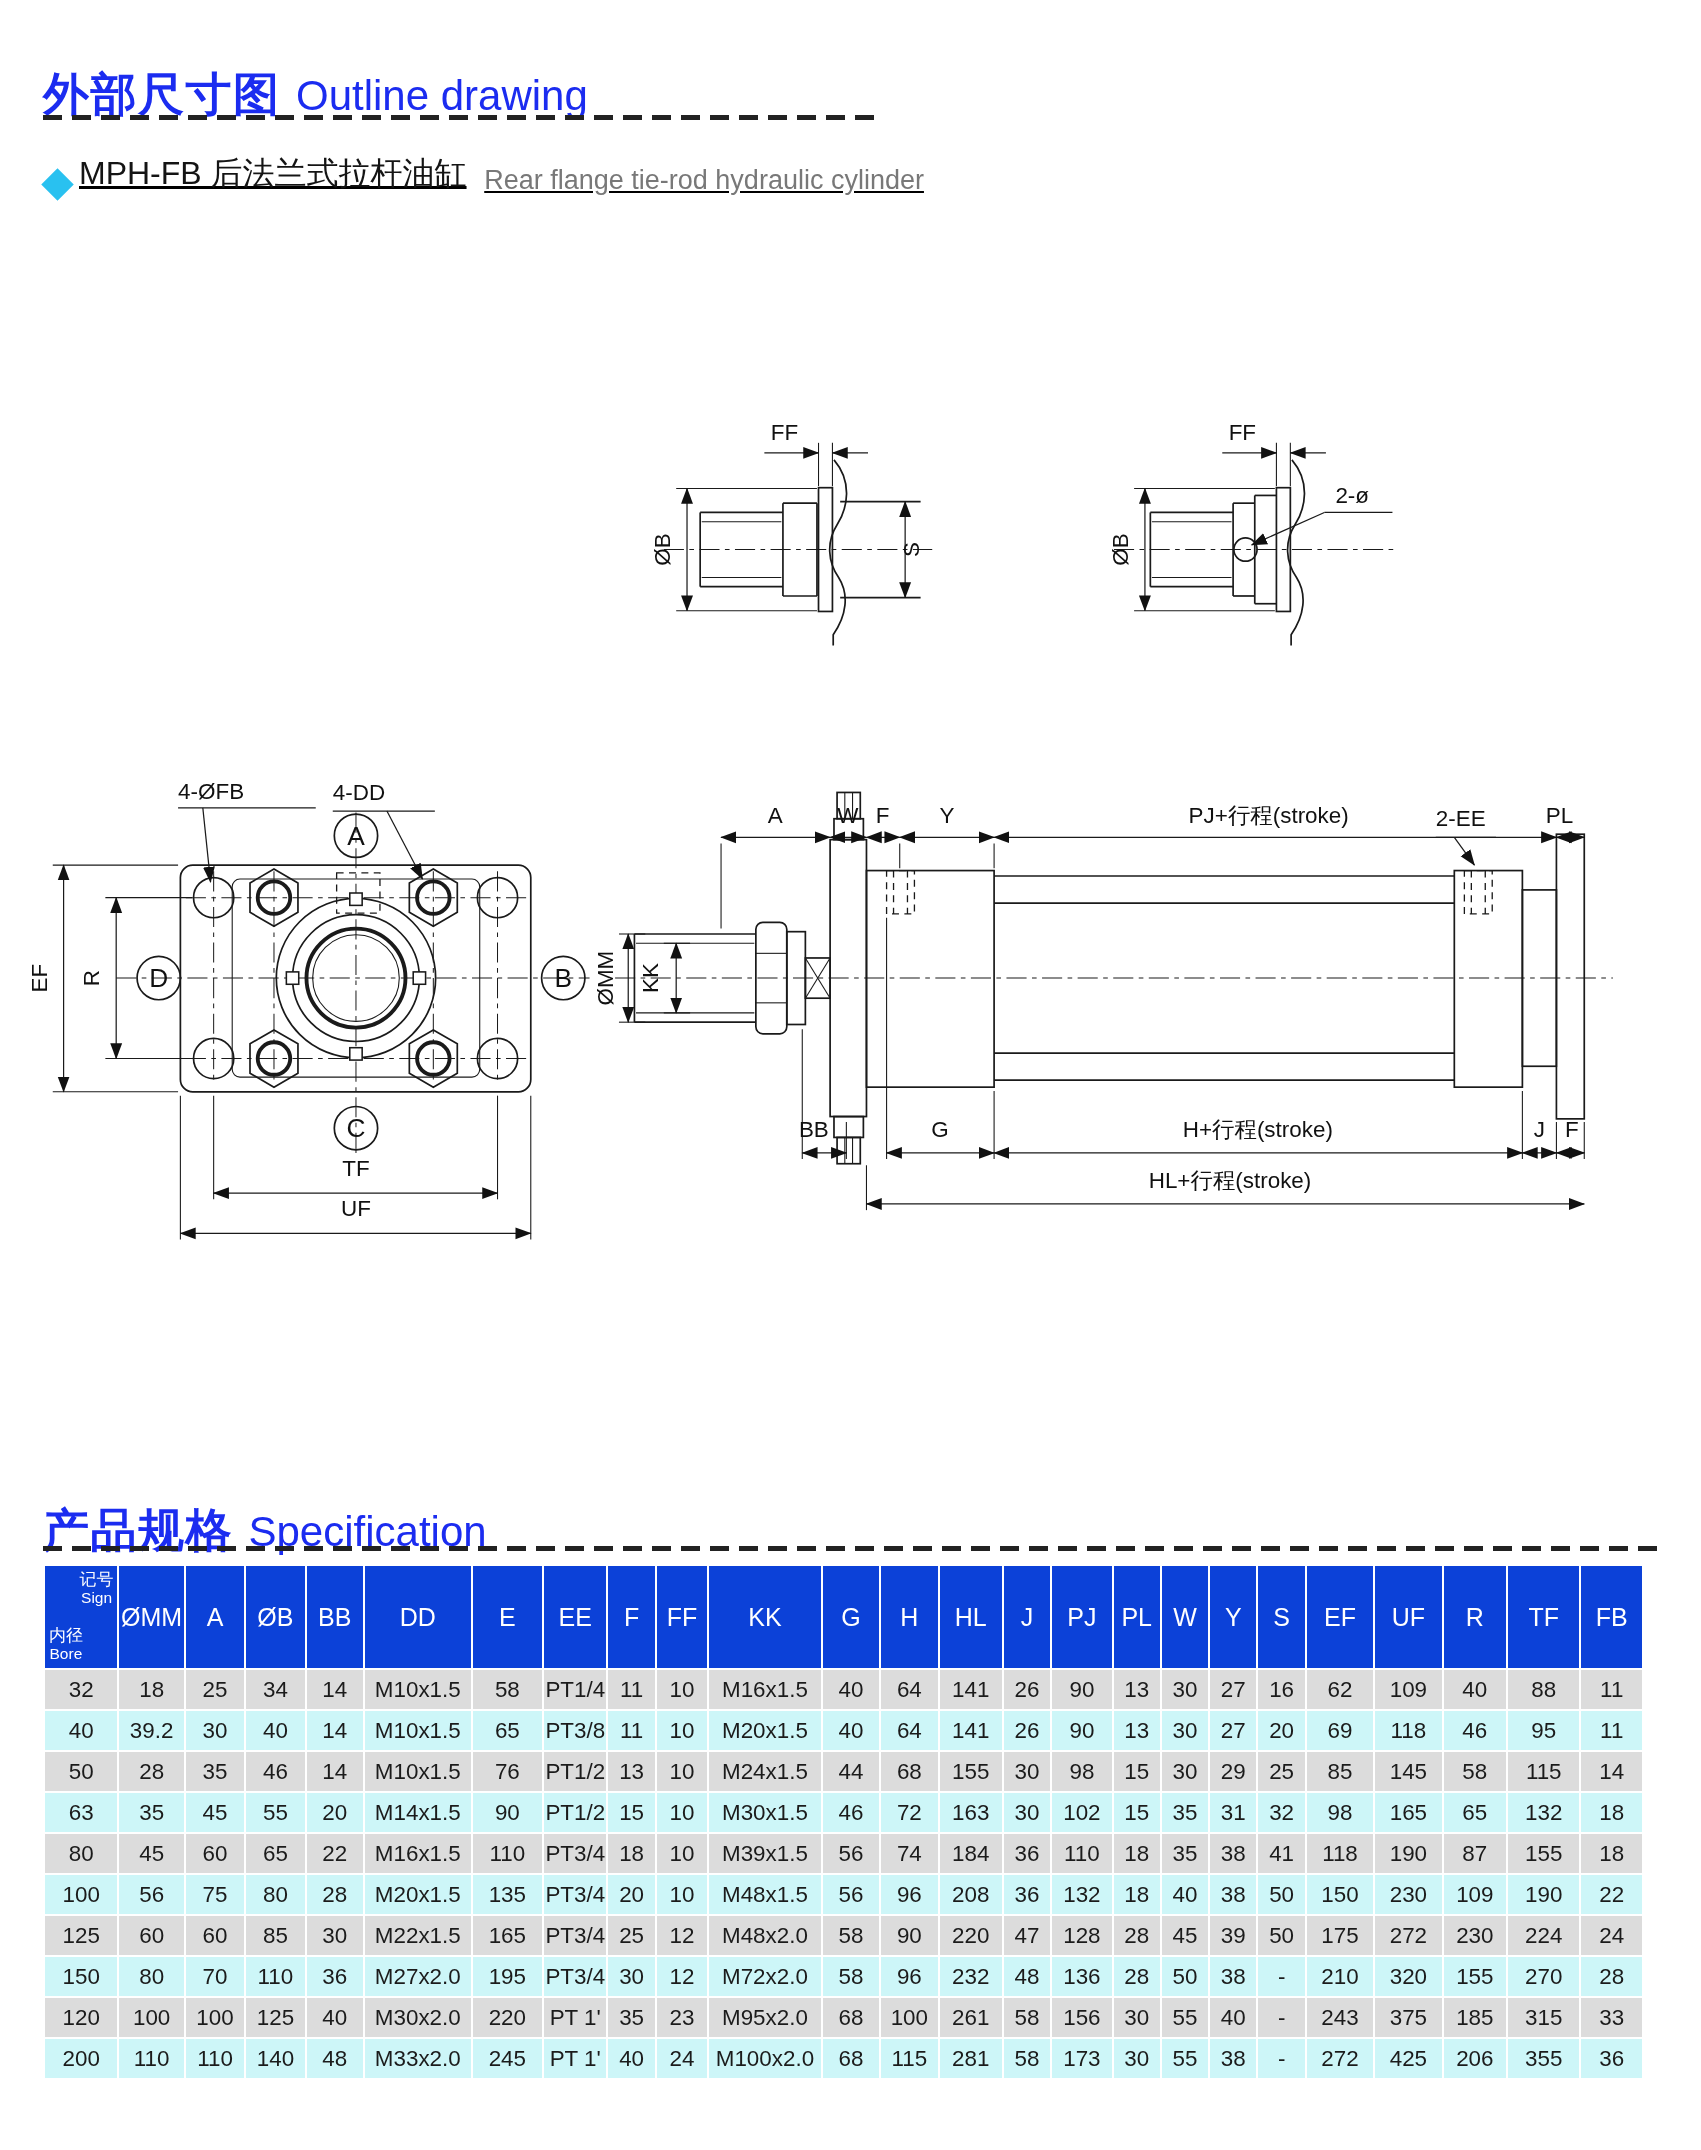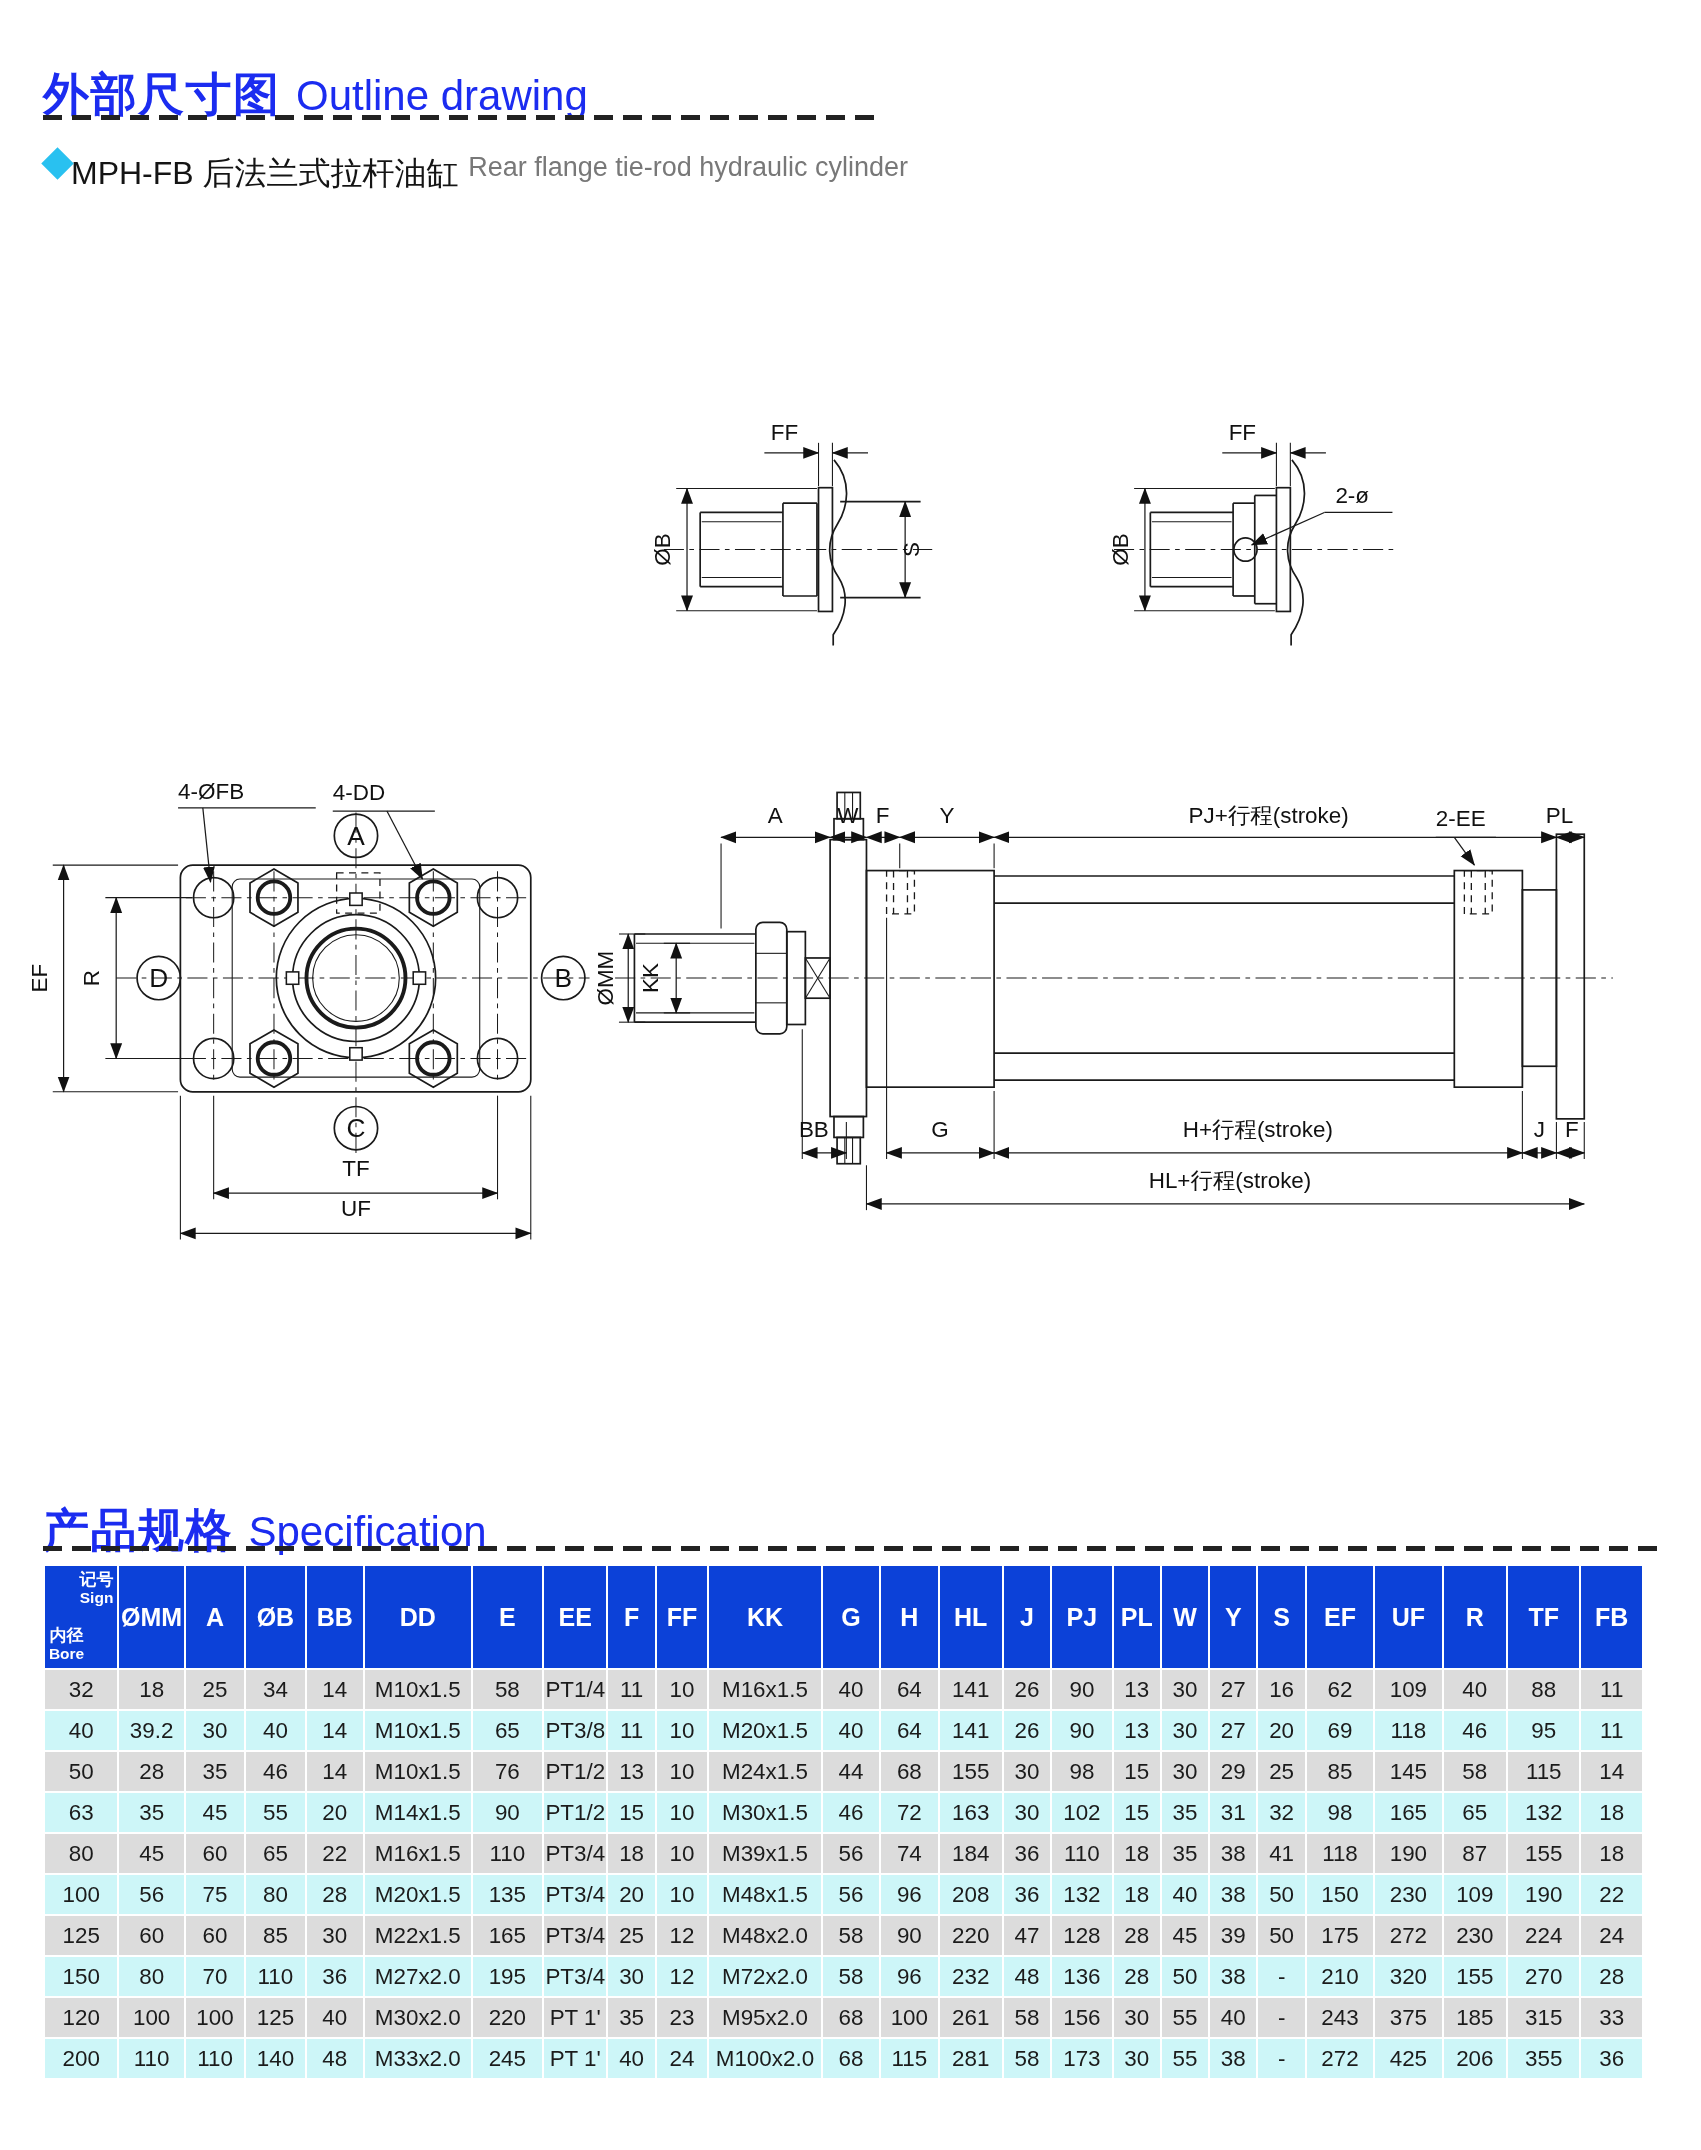--- a/index.html
+++ b/index.html
@@ -4,38 +4,38 @@
 <style>
   html,body{margin:0;padding:0;}
   body{width:1702px;height:2151px;position:relative;background:#fff;
        font-family:"Liberation Sans",sans-serif;overflow:hidden;}
   .abs{position:absolute;}
   
   .sec-title{display:flex;align-items:baseline;gap:15.5px;white-space:nowrap;margin-top:24px;}
   .sec-title .zh{font-size:46px;font-weight:700;color:#1b2cf0;letter-spacing:1.5px;}
   .sec-title .en{font-size:42px;font-weight:400;color:#1b2cf0;}
   .dashline{height:5.4px;background:repeating-linear-gradient(90deg,#222 0,#222 18.6px,transparent 18.6px,transparent 29px);}
-  .bullet-row{display:flex;align-items:flex-start;gap:2px;white-space:nowrap;}
+  .bullet-row{display:flex;align-items:flex-end;gap:10px;white-space:nowrap;text-decoration:underline;}
   .bullet-row .diamond{width:23px;height:23px;background:#29c1f0;transform:rotate(45deg);flex:0 0 auto;}
   .bullet-row .p-zh{font-size:32px;font-weight:500;color:#141414;}
   .bullet-row .p-en{font-size:27px;font-weight:400;color:#787878;margin-left:7.7px;}
   
   svg text{font-family:"Liberation Sans",sans-serif;fill:#111;}
   .draw{stroke:#1a1a1a;stroke-width:2.2;fill:none;}
   .boldln{stroke:#1a1a1a;stroke-width:5;fill:none;}
   .thin{stroke:#1a1a1a;stroke-width:1.4;fill:none;}
   .cl{stroke:#1a1a1a;stroke-width:1.3;fill:none;stroke-dasharray:26 7 6 7;}
   .hid{stroke:#1a1a1a;stroke-width:1.7;fill:none;stroke-dasharray:9 7;}
   .dim{stroke:#1a1a1a;stroke-width:1.6;fill:none;}
   .notch{fill:#fff;stroke:#1a1a1a;stroke-width:2;}
   .dimtext{font-size:29px;}
   .balloontext{font-size:34px;}
   
   table.spec{border-collapse:separate;border-spacing:2.3px;table-layout:fixed;width:1601px;}
-  table.spec th{background:#0c41d8;color:#fff;font-size:25px;font-weight:700;height:102px;padding:0;text-align:center;margin-top:48px;}
+  table.spec th{background:#0c41d8;color:#fff;font-size:25px;font-weight:400;height:102px;padding:0;text-align:center;margin-top:48px;}
   table.spec td{font-size:22.4px;color:#1b1b1b;text-align:center;height:39px;padding:0;}
   tr.row-gray td{background:#dcdcdc;}
   tr.row-cyan td{background:#cdf6f8;}
   th.corner{position:relative;
     background-image:linear-gradient(to bottom right,rgba(0,0,0,0) calc(50% - 1.2px),#fff calc(50% - 1.2px),#fff calc(50% + 1.2px),rgba(0,0,0,0) calc(50% + 1.2px));}
   .corner-sign{position:absolute;top:5.4px;right:3.9px;text-align:center;line-height:18px;font-size:17px;}
   .corner-bore{position:absolute;bottom:5.4px;left:3.9px;text-align:center;line-height:18px;font-size:17px;}
   .corner-en{font-size:15.5px;}
 </style>
 </head>

